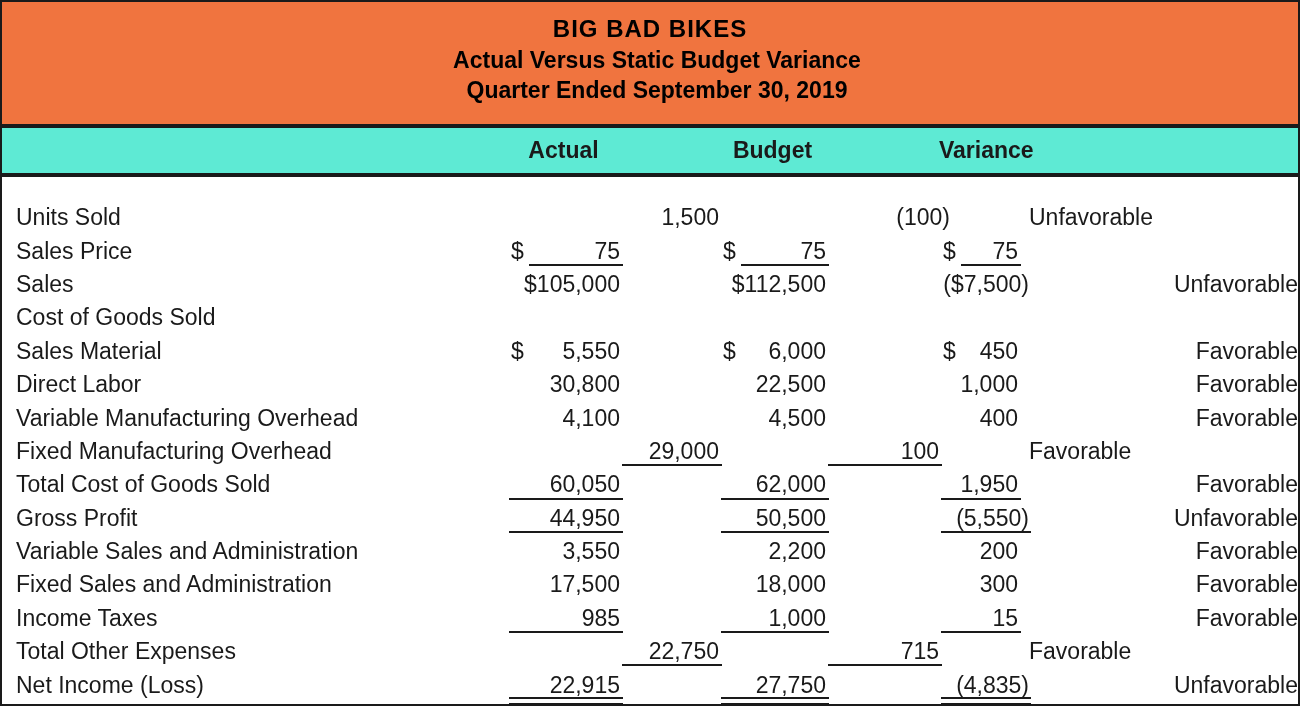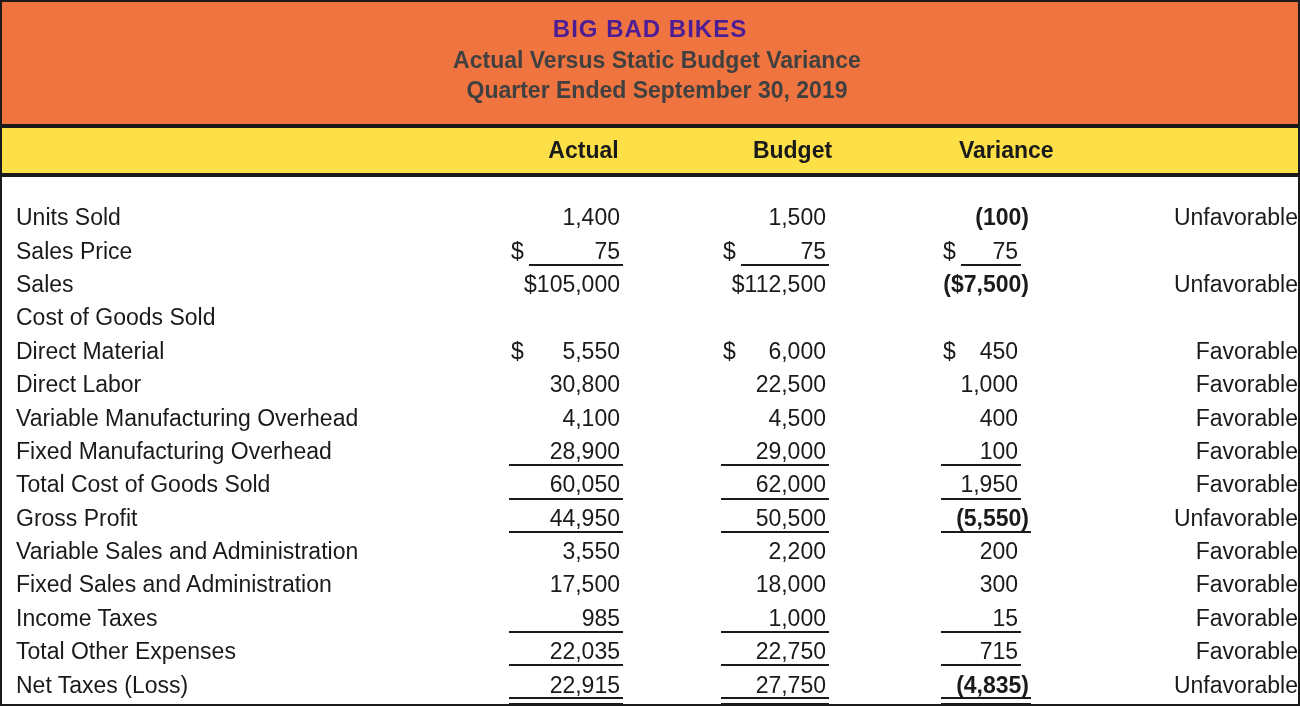--- a/index.html
+++ b/index.html
@@ -7,40 +7,40 @@
     width:1300px;height:706px;box-sizing:border-box;
     border:2px solid #1a1a1a;background:#fff;
     font-family:"Liberation Sans", sans-serif;color:#1a1a1a;
     overflow:hidden;
   }
   
   .titleband{
     height:111px;background:#F0743F;border-bottom:4px solid #1a1a1a;
     text-align:center;padding-top:11px;box-sizing:content-box;
   }
-  .company{font-size:24px;font-weight:bold;color:#4c1d95;letter-spacing:1px;line-height:32px;}
-  .subtitle{font-size:23px;font-weight:bold;color:#404040;line-height:30px;padding-left:14px;}
+  .company{font-size:24px;font-weight:bold;color:#000000;letter-spacing:1px;line-height:32px;}
+  .subtitle{font-size:23px;font-weight:bold;color:#000000;line-height:30px;padding-left:14px;}
   
   .grid-cols{
     display:grid;
     grid-template-columns:505px 113px 99px 107px 113px 79px 280px;
   }
   .colhead{
-    height:45px;background:#fde047;border-bottom:4px solid #1a1a1a;
-    align-items:center;font-weight:bold;font-size:23px;padding-left:20px;
+    height:45px;background:#5eead4;border-bottom:4px solid #1a1a1a;
+    align-items:center;font-weight:bold;font-size:23px;
   }
   .colhead .ch{text-align:center;white-space:nowrap;overflow:visible;}
   
   .body{padding-top:24px;}
   .row{height:33.4px;align-items:center;font-size:23px;line-height:1;}
   .cell-label{padding-left:14px;white-space:nowrap;}
   .amt{position:relative;display:flex;align-items:center;height:100%;padding-left:4px;box-sizing:border-box;}
   .amt .dol{flex:none;}
   .amt .val{margin-left:auto;white-space:nowrap;}
-  .amt .val.hang{margin-right:-11px;font-weight:bold;}
+  .amt .val.hang{margin-right:-11px;}
   .status{text-align:right;padding-left:90px;white-space:nowrap;}
   
   .amt.ul::after{
     content:"";position:absolute;left:2px;right:-3px;bottom:2px;
     border-bottom:2px solid #1a1a1a;
   }
   .amt.hasdol.ul::after{left:22px;}
   .amt.hangline.ul::after{right:-13px;}
   .amt.dul::after{
     content:"";position:absolute;left:2px;right:-3px;bottom:-3px;height:4px;
@@ -66,24 +66,20 @@
     <div class="ch">Budget</div>
     <div></div>
     <div class="ch">Variance</div>
     <div></div>
   </div>
 
   <div class="body" id="rows">
 
       <div class="row grid-cols">
         <div class="cell-label label">Units Sold</div>
-        <div class="amt actual">
-          <span class="dol"></span>
-          <span class="val">1,400</span>
-        </div>
         <div></div>
         <div class="amt budget">
           <span class="dol"></span>
           <span class="val">1,500</span>
         </div>
         <div></div>
         <div class="amt variance hangline">
           <span class="dol"></span>
           <span class="val hang">(100)</span>
         </div>
@@ -141,21 +137,21 @@
         </div>
         <div></div>
         <div class="amt variance">
           <span class="dol"></span>
           <span class="val"></span>
         </div>
         <div class="status"></div>
       </div>
 
       <div class="row grid-cols">
-        <div class="cell-label label">Direct Material</div>
+        <div class="cell-label label">Sales Material</div>
         <div class="amt actual hasdol">
           <span class="dol">$</span>
           <span class="val">5,550</span>
         </div>
         <div></div>
         <div class="amt budget hasdol">
           <span class="dol">$</span>
           <span class="val">6,000</span>
         </div>
         <div></div>
@@ -199,24 +195,20 @@
         <div></div>
         <div class="amt variance">
           <span class="dol"></span>
           <span class="val">400</span>
         </div>
         <div class="status">Favorable</div>
       </div>
 
       <div class="row grid-cols">
         <div class="cell-label label">Fixed Manufacturing Overhead</div>
-        <div class="amt actual ul">
-          <span class="dol"></span>
-          <span class="val">28,900</span>
-        </div>
         <div></div>
         <div class="amt budget ul">
           <span class="dol"></span>
           <span class="val">29,000</span>
         </div>
         <div></div>
         <div class="amt variance ul">
           <span class="dol"></span>
           <span class="val">100</span>
         </div>
@@ -313,39 +305,35 @@
         <div></div>
         <div class="amt variance ul">
           <span class="dol"></span>
           <span class="val">15</span>
         </div>
         <div class="status">Favorable</div>
       </div>
 
       <div class="row grid-cols">
         <div class="cell-label label">Total Other Expenses</div>
-        <div class="amt actual ul">
-          <span class="dol"></span>
-          <span class="val">22,035</span>
-        </div>
         <div></div>
         <div class="amt budget ul">
           <span class="dol"></span>
           <span class="val">22,750</span>
         </div>
         <div></div>
         <div class="amt variance ul">
           <span class="dol"></span>
           <span class="val">715</span>
         </div>
         <div class="status">Favorable</div>
       </div>
 
       <div class="row grid-cols">
-        <div class="cell-label label">Net Taxes (Loss)</div>
+        <div class="cell-label label">Net Income (Loss)</div>
         <div class="amt actual dul">
           <span class="dol"></span>
           <span class="val">22,915</span>
         </div>
         <div></div>
         <div class="amt budget dul">
           <span class="dol"></span>
           <span class="val">27,750</span>
         </div>
         <div></div>

